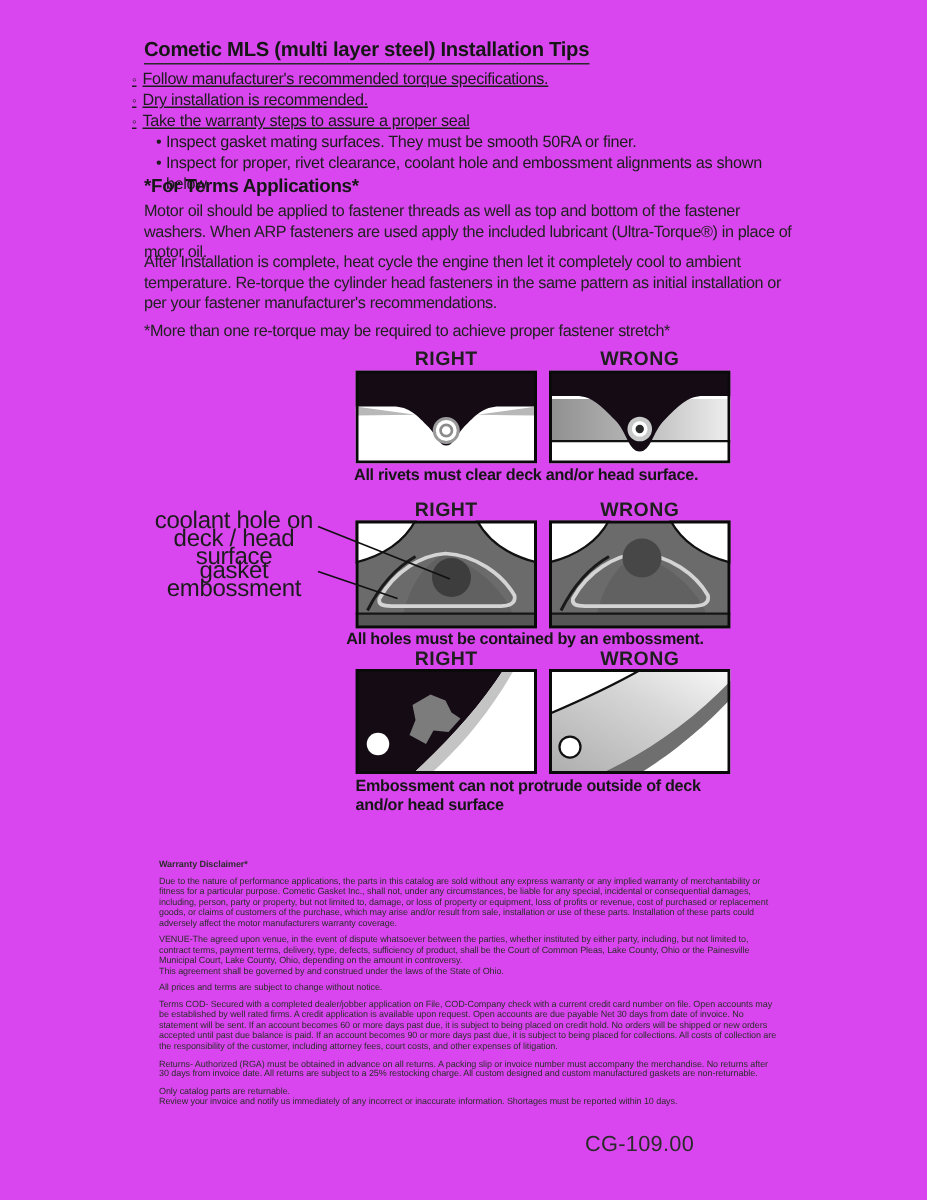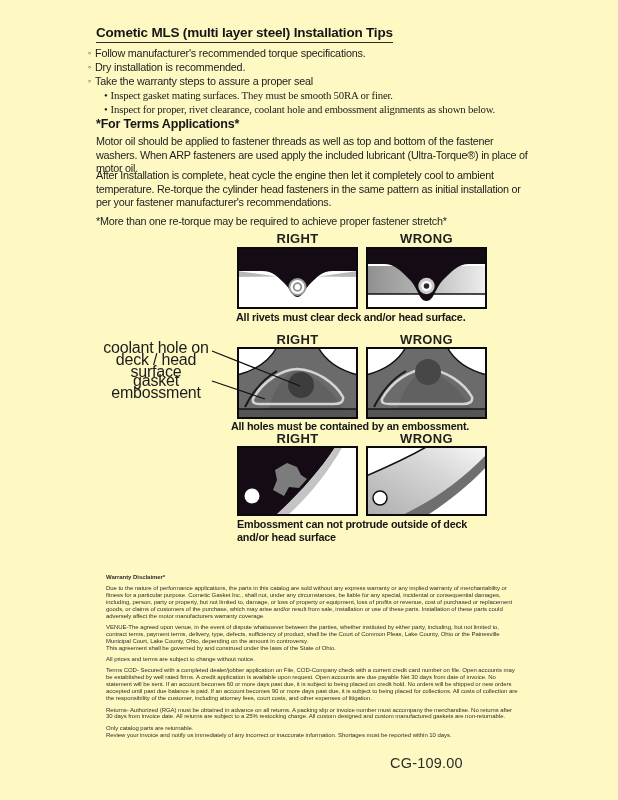--- a/index.html
+++ b/index.html
@@ -1,30 +1,30 @@
 <!DOCTYPE html>
 <html><head>
 <meta charset="utf-8">
 <style>
   html,body{margin:0;padding:0;background:#ffffff;}
   .page{
-    position:relative;width:618px;height:800px;background:#fef9c3;overflow:hidden;
+    position:relative;width:618px;height:800px;background:#d946ef;overflow:hidden;
     font-family:"Liberation Sans",sans-serif;color:#1c1c1c;
   }
   .abs{position:absolute;}
   
   .title{
     left:96px;top:25px;font-size:13.5px;font-weight:bold;color:#161616;
     border-bottom:1.5px solid #2a2a2a;padding-bottom:2px;letter-spacing:-0.2px;
   }
   .bullets{left:88px;top:46px;width:440px;font-size:10.8px;letter-spacing:-0.2px;line-height:14px;}
-  .bullet-row{display:flex;}
+  .bullet-row{display:flex;text-decoration:underline;}
   .bullet-row::before{content:"\25E6";margin-right:4px;font-size:9px;line-height:14px;}
   .subbullets{left:104px;top:88px;width:430px;font-size:10.8px;letter-spacing:-0.2px;line-height:14px;}
-  .subbullet-row{display:flex;font-family:Liberation Serif, serif;}
+  .subbullet-row{display:flex;}
   .subbullet-row::before{content:"\2022";margin-right:3px;line-height:14px;}
   
   .diesel-heading{left:96px;top:117px;font-size:12.5px;font-weight:bold;color:#161616;letter-spacing:-0.2px;}
   .body-para{left:96px;width:434px;font-size:10.8px;letter-spacing:-0.25px;line-height:13.5px;color:#222;}
   .para1{top:135px;}
   .para2{top:169px;}
   .note{top:215px;}
   
   .rw-label{font-size:13px;font-weight:bold;color:#1f1f1f;letter-spacing:0.3px;width:121px;text-align:center;}
   .dbox{width:121px;}

